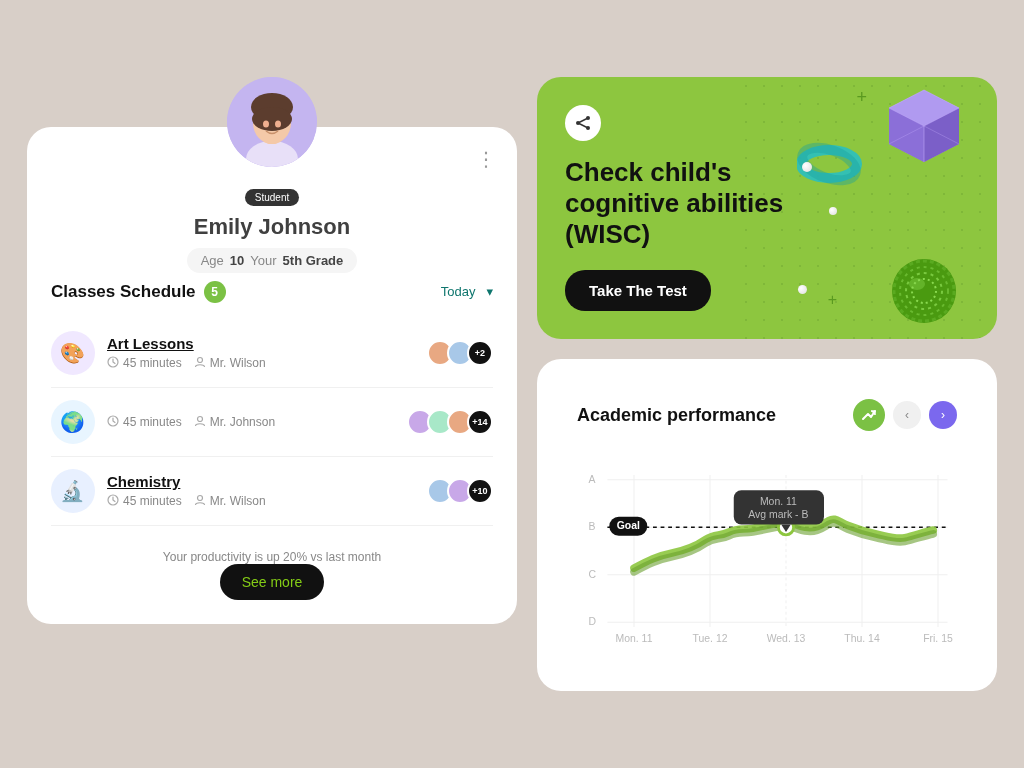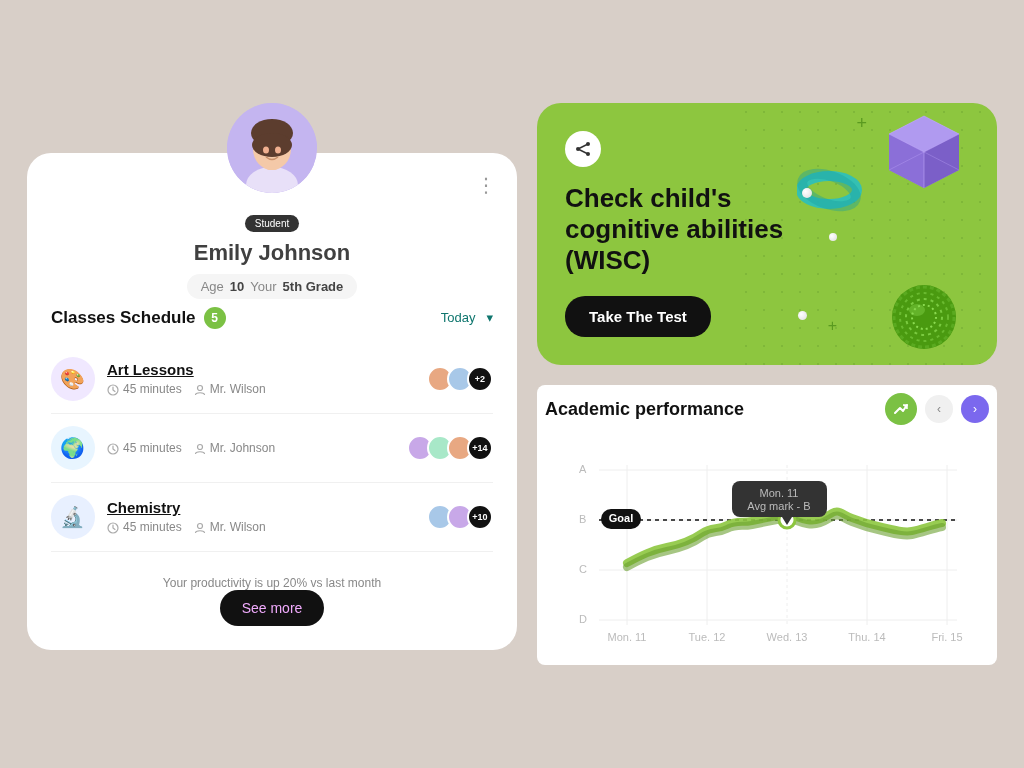--- a/index.html
+++ b/index.html
@@ -166,21 +166,21 @@
     .class-meta {
       display: flex;
       align-items: center;
       gap: 12px;
       color: #888;
       font-size: 12px;
     }
 
     .class-meta span {
       display: flex;
-      align-items: flex-end;
+      align-items: flex-start;
       gap: 4px;
     }
 
     .avatars-group {
       display: flex;
       align-items: center;
     }
 
     .mini-avatar {
       width: 26px;
@@ -227,21 +227,21 @@
       flex-direction: column;
     }
 
     .productivity-text {
       font-size: 12px;
       color: #888;
     }
 
     .see-more-btn {
       background: #111;
-      color: #f0abfc;
+      color: #84cc16;
       border: none;
       border-radius: 20px;
       padding: 10px 22px;
       font-size: 14px;
       font-weight: 500;
       cursor: pointer;
     }
 
     .more-btn {
       position: absolute;
@@ -311,22 +311,22 @@
       bottom: 0;
       left: 200px;
       opacity: 0.4;
       background-image: radial-gradient(circle, #6aa030 1px, transparent 1px);
       background-size: 18px 18px;
     }
 
     
     .performance-card {
       background: #fff;
-      border-radius: 8px;
-      padding: 8px;
+      border-radius: 24px;
+      padding: 40px;
       min-height: 280px;
     }
 
     .perf-header {
       display: flex;
       align-items: center;
       justify-content: space-between;
       margin-bottom: 20px;
     }
 

